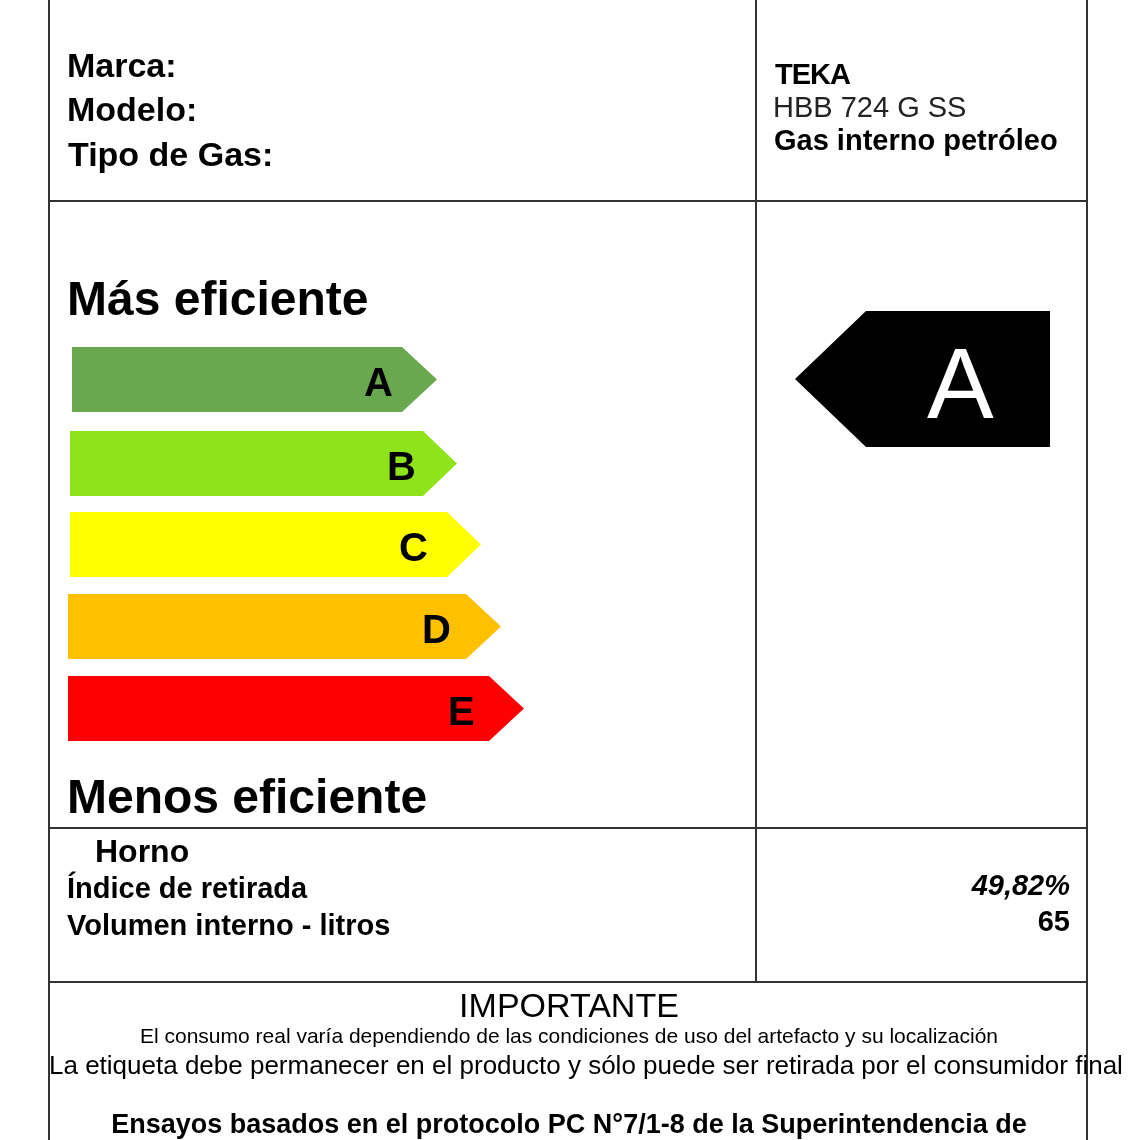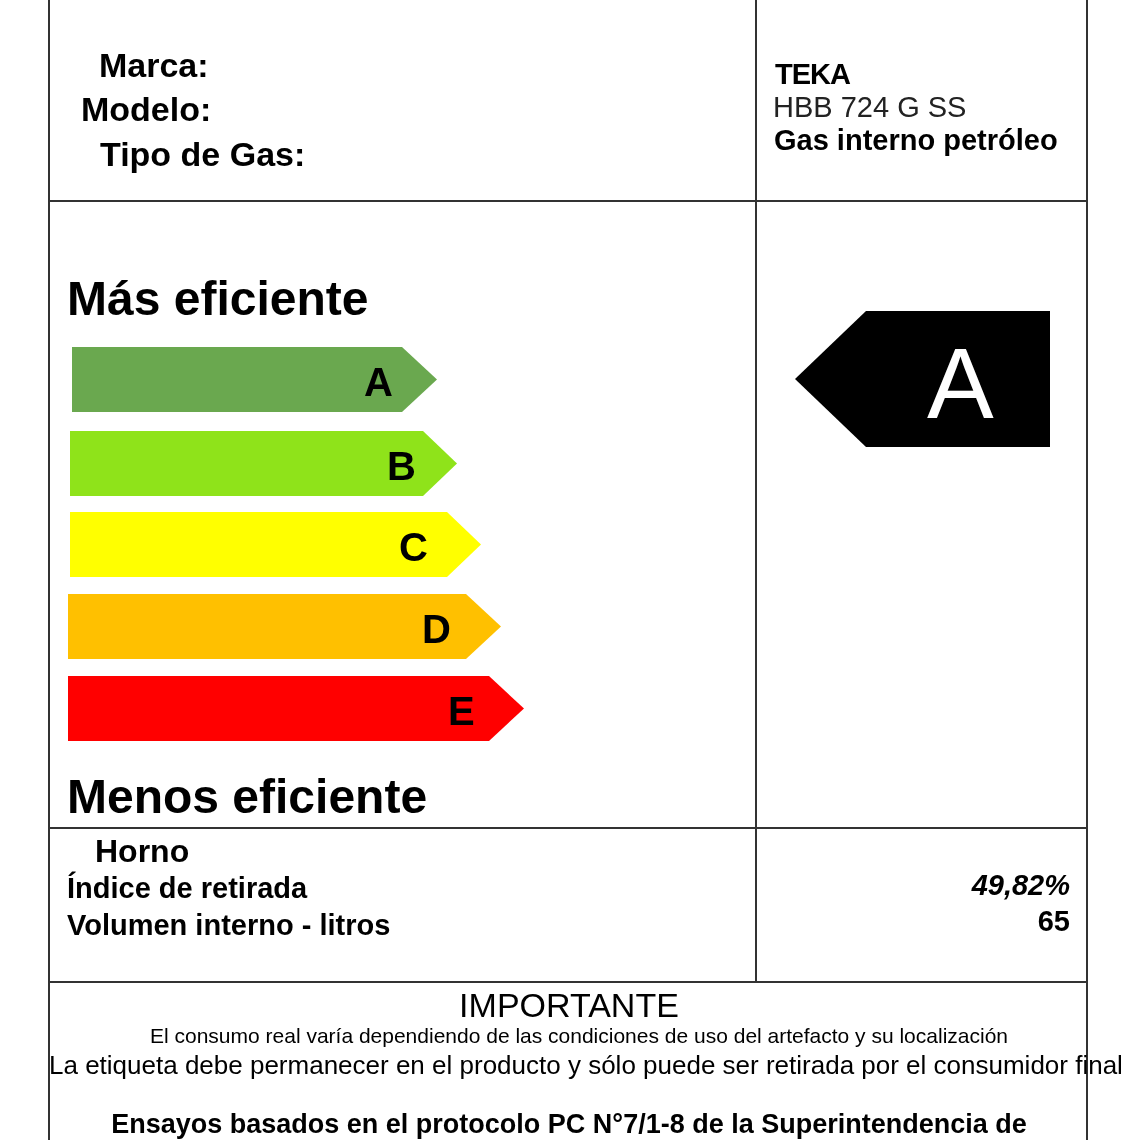--- a/index.html
+++ b/index.html
@@ -1,21 +1,21 @@
 <!DOCTYPE html>
 <html><head>
 <meta charset="utf-8">
 <style>
   html, body { margin: 0; padding: 0; background: #ffffff; }
   body { width: 1140px; height: 1140px; position: relative; overflow: hidden;
          font-family: "Liberation Sans", sans-serif; color: #000; }
   .abs { position: absolute; }
   .line-v { position: absolute; width: 2px; background: #333; }
   .line-h { position: absolute; height: 2px; background: #333; }
-  .lbl { position: absolute; font-weight: bold; font-size: 34px; line-height: 1; white-space: nowrap; margin-left: 32px; }
+  .lbl { position: absolute; font-weight: bold; font-size: 34px; line-height: 1; white-space: nowrap; }
   .val { position: absolute; font-size: 29px; line-height: 1; white-space: nowrap; }
   .big { position: absolute; font-weight: bold; font-size: 48px; line-height: 1; white-space: nowrap; }
   .bar { position: absolute; height: 65px; }
   .bar svg { position: absolute; left: 0; top: 0; }
   .bar-letter { position: absolute; top: 0; height: 65px; line-height: 70px;
                 font-weight: bold; font-size: 40px; }
   .row-lbl { position: absolute; font-weight: bold; font-size: 29px; line-height: 1; white-space: nowrap; }
   .row-val { position: absolute; font-weight: bold; font-size: 29px; line-height: 1; white-space: nowrap; text-align: right; }
   .center-txt { position: absolute; left: 49px; width: 1040px; text-align: center; white-space: nowrap; }
 </style>
@@ -24,21 +24,21 @@
 
 <div class="line-v" style="left:48px; top:0; height:1140px;"></div>
 <div class="line-v" style="left:1086px; top:0; height:1140px;"></div>
 <div class="line-v" style="left:755px; top:0; height:982px;"></div>
 <div class="line-h" style="left:48px; top:200px; width:1040px;"></div>
 <div class="line-h" style="left:48px; top:827px; width:1040px;"></div>
 <div class="line-h" style="left:48px; top:981px; width:1040px;"></div>
 
 <div>
   <div class="lbl" style="left:67px; top:48px;">Marca:</div>
-  <div class="lbl" style="left:49px; top:92px;">Modelo:</div>
+  <div class="lbl" style="left:67px; top:92px;">Modelo:</div>
   <div class="lbl" style="left:68px; top:137px;">Tipo de Gas:</div>
 
   <div class="val" style="left:775px; top:60px; font-weight:bold; letter-spacing:-1px;">TEKA</div>
   <div class="val" style="left:773px; top:93px; color:#222;">HBB 724 G SS</div>
   <div class="val" style="left:774px; top:126px; font-weight:bold;">Gas interno petróleo</div>
 </div>
 
 <div>
   <div class="big" style="left:67px; top:275px;">Más eficiente</div>
 
@@ -90,16 +90,16 @@
 <div>
   <div class="row-lbl" style="left:67px; top:835px; font-size:32px;margin-left:28px;">Horno</div>
   <div class="row-lbl" style="left:67px; top:874px;">Índice de retirada</div>
   <div class="row-lbl" style="left:67px; top:911px;">Volumen interno - litros</div>
   <div class="row-val" style="right:70px; top:871px;font-style:italic;">49,82%</div>
   <div class="row-val" style="right:70px; top:907px;margin-left:6px;">65</div>
 </div>
 
 <div>
   <div class="center-txt" style="top:988px; font-size:34px; line-height:1;">IMPORTANTE</div>
-  <div class="center-txt" style="top:1025px; font-size:21px; line-height:1;padding-left:10px;">El consumo real varía dependiendo de las condiciones de uso del artefacto y su localización</div>
+  <div class="center-txt" style="top:1025px; font-size:21px; line-height:1;">El consumo real varía dependiendo de las condiciones de uso del artefacto y su localización</div>
   <div class="center-txt" style="top:1052px; font-size:26px; line-height:1;">La etiqueta debe permanecer en el producto y sólo puede ser retirada por el consumidor final</div>
   <div class="center-txt" style="top:1111px; font-size:27px; font-weight:bold; line-height:1;">Ensayos basados en el protocolo PC N°7/1-8 de la Superintendencia de</div>
 </div>
 
 </body></html>

